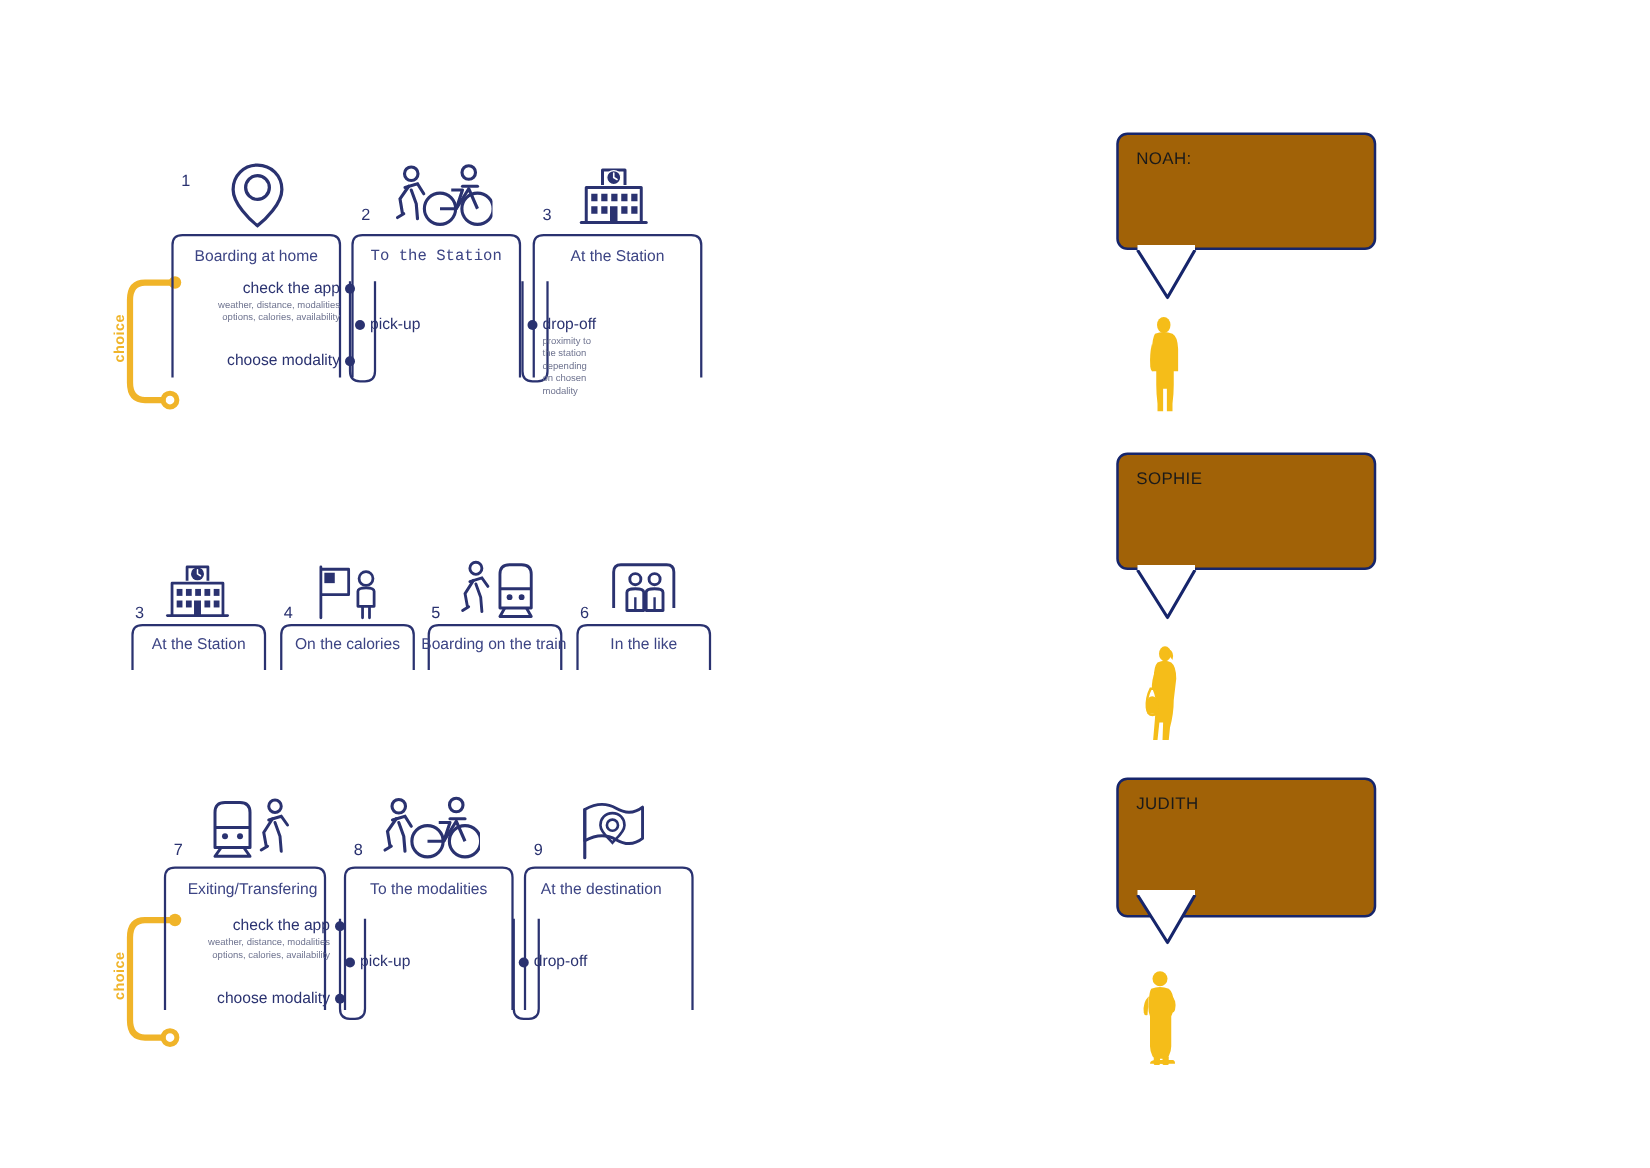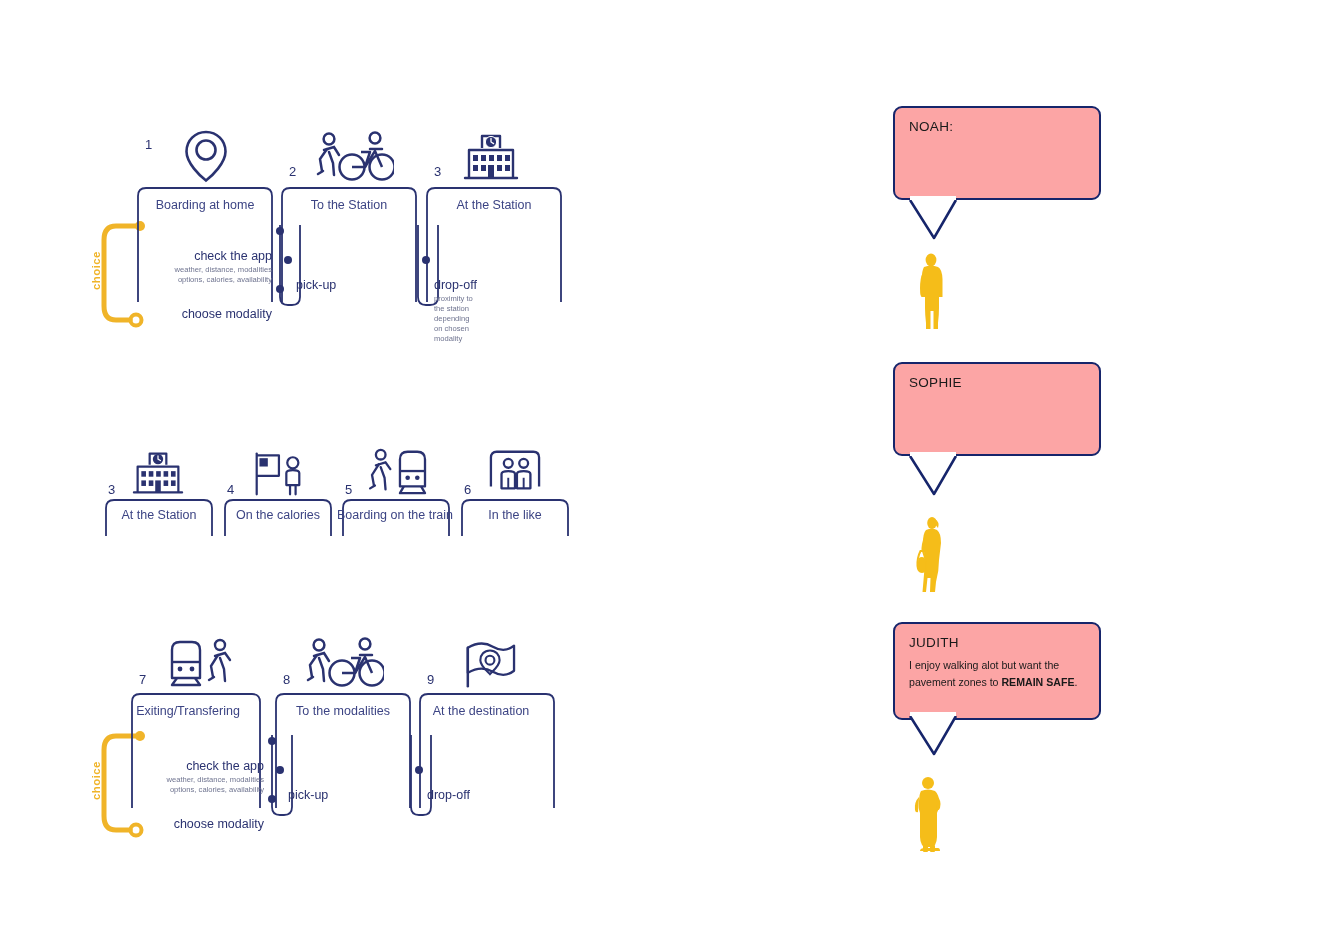--- a/index.html
+++ b/index.html
@@ -20,21 +20,21 @@
     position:absolute;font-size:12.5px;color:#3c4484;
     white-space:nowrap;text-align:center;
   }
   .bracket{position:absolute;}
   .bracket svg{display:block;overflow:visible;}
 
   .icon{position:absolute;}
   .icon svg{display:block;}
 
   
-  .tp{position:absolute;white-space:nowrap;margin-top:26px;}
+  .tp{position:absolute;white-space:nowrap;}
   .tp-title{font-size:12.5px;color:#2a3270;line-height:1.1;}
   .tp-sub{
     font-size:7.6px;color:#6f7490;line-height:1.32;margin-top:1px;
   }
   .dot{
     position:absolute;width:8px;height:8px;border-radius:50%;
     background:#2a3270;
   }
   .conn{position:absolute;}
   .conn svg{display:block;overflow:visible;}
@@ -47,21 +47,21 @@
     letter-spacing:.4px;
     transform:rotate(-90deg);transform-origin:left top;
     white-space:nowrap;
   }
 
   
   .persona{position:absolute;}
   .bubble{
     position:absolute;
     border:2.5px solid #16256b;border-radius:9px;
-    background:#fca5a5;box-sizing:border-box;
+    background:#a16207;box-sizing:border-box;
     padding:11px 14px 8px 14px;
   }
   .bubble-name{
     font-size:13.5px;color:#1a1a1a;letter-spacing:.3px;
     margin-bottom:7px;
   }
   .bubble-text{
     font-size:10.6px;color:#1a1a1a;line-height:1.62;
   }
   .bubble-text b{font-weight:bold;}
@@ -114,21 +114,21 @@
         <path d="M53 37 L63 21 L70 37" fill="none" stroke="#2a3270" stroke-width="2.5" stroke-linejoin="round"></path>
         <path d="M58 19 L70 19" fill="none" stroke="#2a3270" stroke-width="2.5" stroke-linecap="round"></path>
       </svg>
     </div>
     <div class="stage-num" style="left:289px;top:164px;">2</div>
     <div class="bracket" style="left:276px;top:184px;">
       <svg width="146" height="118" viewBox="0 0 146 118">
         <path d="M6 118 V12 Q6 4 14 4 H132 Q140 4 140 12 V118" fill="none" stroke="#2a3270" stroke-width="1.8"></path>
       </svg>
     </div>
-    <div class="stage-label" style="left:282px;top:198px;width:134px;">To the Station</div>
+    <div class="stage-label" style="left:282px;top:198px;width:134px;font-family:Liberation Mono, monospace;">To the Station</div>
 
     <div class="icon" style="left:461px;top:130px;">
       <svg width="60" height="54" viewBox="0 0 60 54">
         <path d="M21 18 V6 H39 V18" fill="none" stroke="#2a3270" stroke-width="2.4" stroke-linejoin="round"></path>
         <circle cx="30" cy="12" r="5.6" fill="#2a3270"></circle>
         <circle cx="30" cy="12" r="5.6" fill="none" stroke="#ffffff" stroke-width="1"></circle>
         <path d="M30 8.5 V12 L32.6 13.6" fill="none" stroke="#ffffff" stroke-width="1.3" stroke-linecap="round"></path>
         <path d="M8 48 V20 H52 V48" fill="none" stroke="#2a3270" stroke-width="2.4" stroke-linejoin="round"></path>
         <path d="M4 48 H56" stroke="#2a3270" stroke-width="2.4" stroke-linecap="round"></path>
         <g fill="#2a3270">
@@ -305,21 +305,21 @@
         <path d="M54 22 L58 33 L59 45" fill="none" stroke="#2a3270" stroke-width="2.4" stroke-linecap="round"></path>
         <path d="M43 44 L48 41" fill="none" stroke="#2a3270" stroke-width="2.4" stroke-linecap="round"></path>
       </svg>
     </div>
     <div class="stage-num" style="left:139px;top:672px;">7</div>
     <div class="bracket" style="left:126px;top:690px;">
       <svg width="140" height="118" viewBox="0 0 140 118">
         <path d="M6 118 V12 Q6 4 14 4 H126 Q134 4 134 12 V118" fill="none" stroke="#2a3270" stroke-width="1.8"></path>
       </svg>
     </div>
-    <div class="stage-label" style="left:122px;top:704px;width:132px;">Exiting/Transfering</div>
+    <div class="stage-label" style="left:136px;top:704px;width:132px;">Exiting/Transfering</div>
 
     <div class="icon" style="left:302px;top:636px;">
       <svg width="82" height="54" viewBox="0 0 82 54">
         <circle cx="17" cy="9" r="5.4" fill="none" stroke="#2a3270" stroke-width="2.5"></circle>
         <path d="M12 20 L22 17 L27 25" fill="none" stroke="#2a3270" stroke-width="2.5" stroke-linecap="round"></path>
         <path d="M15 19 L8 29 L10 41" fill="none" stroke="#2a3270" stroke-width="2.5" stroke-linecap="round"></path>
         <path d="M17 22 L21 33 L22 45" fill="none" stroke="#2a3270" stroke-width="2.5" stroke-linecap="round"></path>
         <path d="M6 44 L11 41" fill="none" stroke="#2a3270" stroke-width="2.5" stroke-linecap="round"></path>
         <circle cx="63" cy="8" r="5.4" fill="none" stroke="#2a3270" stroke-width="2.5"></circle>
         <circle cx="40" cy="37" r="12.5" fill="none" stroke="#2a3270" stroke-width="2.5"></circle>
@@ -426,23 +426,22 @@
           <path d="M18 14 Q24 11 29 14 Q33 17 33 27 L31 44 Q31 55 28 66 L27 76 L22 76 L22.5 62 L19.5 62 L18 76 L14.5 76 Q16 60 17 44 L15 27 Q15 17 18 14 Z"></path>
           <path d="M16.5 20 Q13 28 13.5 36 L16 36 L17 21 Z"></path>
           <path d="M12.5 35 Q9 42 9.5 50 Q10 56 14 56 Q18 56 18 50 Q18 42 15 35 Z" fill="none" stroke="#f5bd19" stroke-width="2"></path>
           <path d="M10 46 Q10 41 13.8 41 Q17.6 41 17.6 46 L17.6 55 L10 55 Z"></path>
         </g>
       </svg>
     </div>
   </div>
 
   <div class="persona">
-    <div class="bubble" style="left:893px;top:622px;width:208px;height:98px;">
+    <div class="bubble" style="left:893px;top:622px;width:208px;height:112px;">
       <div class="bubble-name">JUDITH</div>
-      <div class="bubble-text"><span>I enjoy walking alot but want the pavement zones to </span><b>REMAIN SAFE</b><span>.</span></div>
     </div>
     <div class="tail" style="left:906px;top:712px;">
       <svg width="56" height="46" viewBox="0 0 56 46">
         <path d="M4 4 L28 42 L50 4" fill="#ffffff" stroke="#16256b" stroke-width="2.5" stroke-linejoin="round"></path>
         <path d="M4 2 H50" stroke="#ffffff" stroke-width="4"></path>
       </svg>
     </div>
     <div class="figure" style="left:906px;top:775px;">
       <svg width="46" height="80" viewBox="0 0 46 80">
         <g fill="#f5bd19">

